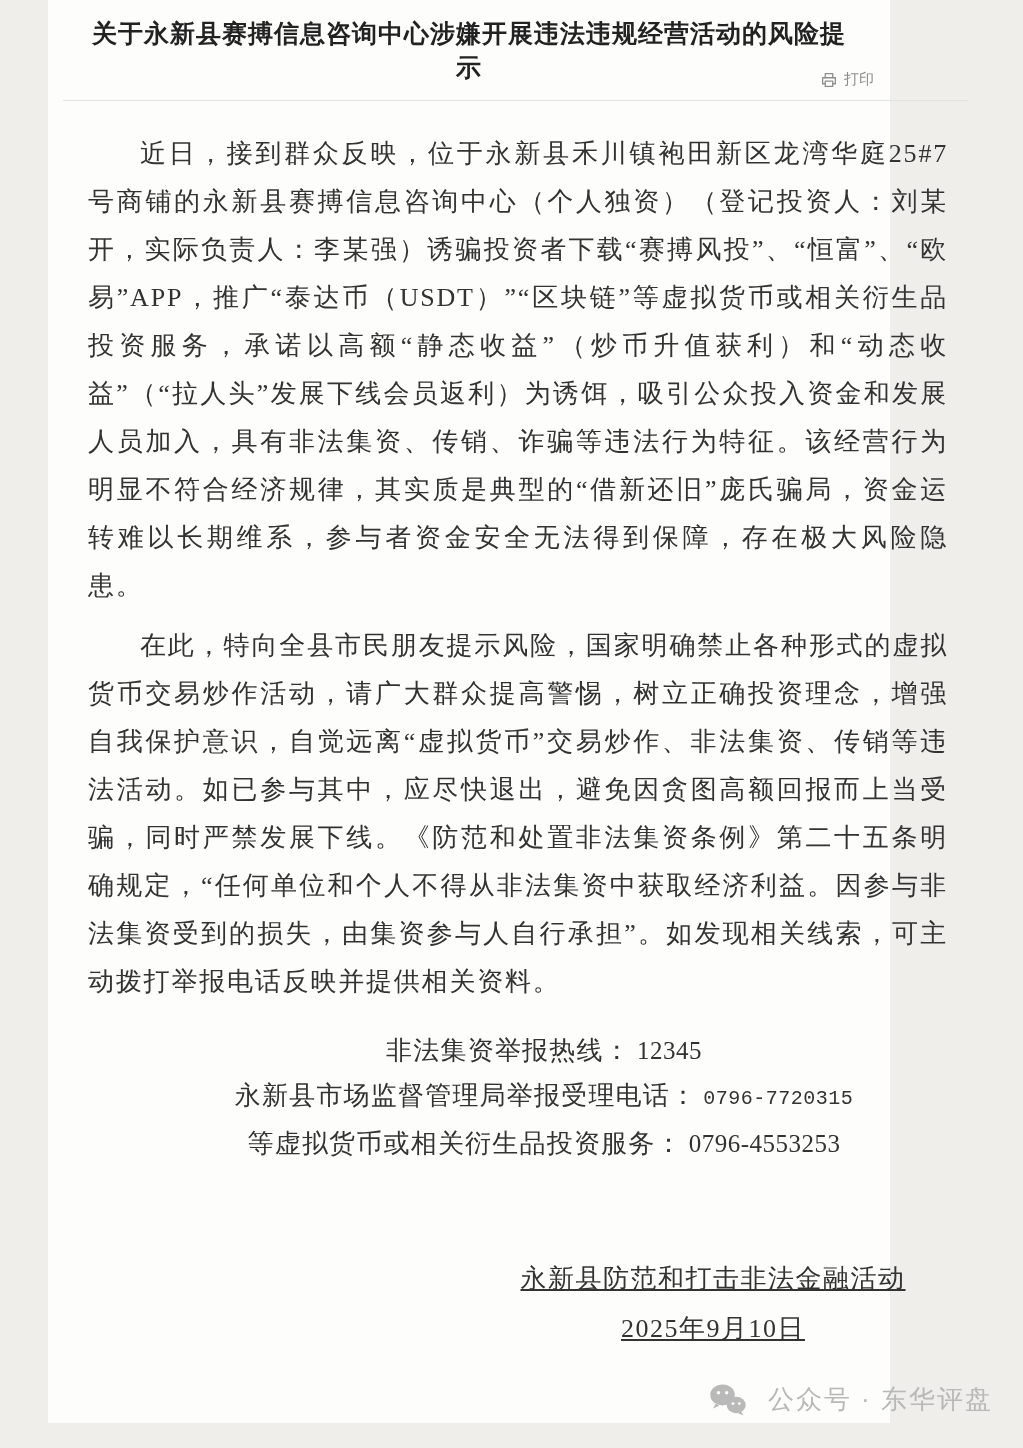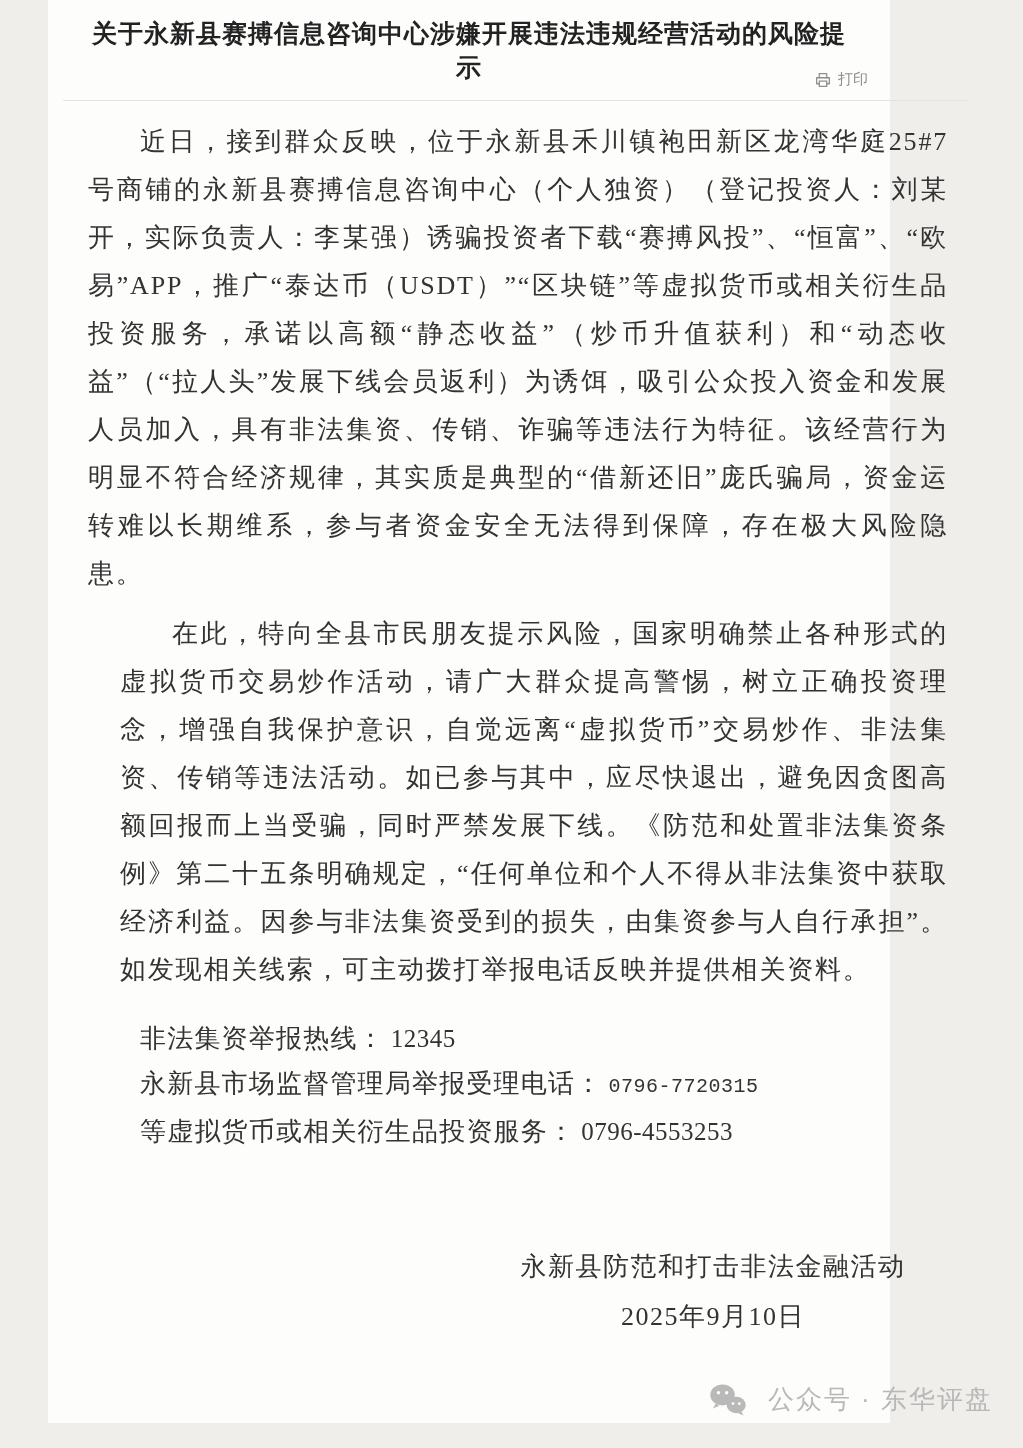--- a/index.html
+++ b/index.html
@@ -18,76 +18,77 @@
   .title{
     margin:0;padding:16px 40px 0;
     text-align:center;
     font-family:"Liberation Sans","DejaVu Sans",sans-serif;
     font-weight:bold;
     font-size:25px;line-height:34px;
     color:#222222;
     letter-spacing:1px;
   }
   .print-btn{
-    position:absolute;top:70px;right:22px;
+    position:absolute;top:70px;right:16px;
     display:flex;align-items:center;gap:6px;
     color:#8e8e8e;
     font-family:"Liberation Sans","DejaVu Sans",sans-serif;
     font-size:15px;
     cursor:pointer;
     user-select:none;
   }
   .print-btn svg{display:block;}
   .divider{
     position:absolute;top:100px;left:15px;
     width:905px;height:0;
     border-top:1px solid #e3e3e2;
   }
   .article{
-    position:absolute;top:88px;left:40px;
+    position:absolute;top:100px;left:40px;
     width:860px;
     color:#333333;
   }
   .para{
     margin:0;
     font-size:26px;
     line-height:48px;
     letter-spacing:1.8px;
     text-align:justify;
     text-indent:2em;
   }
   .para.first{margin-top:30px;}
-  .para.second{margin-top:12px;margin-left:32px;}
+  .para.second{margin-top:12px;}
   .hotlines{margin-top:22px;}
   .hotline{
     margin:0;
     font-size:26px;
     line-height:45px;
     letter-spacing:1.2px;
     text-indent:2em;
     white-space:nowrap;
+    text-align:center;
   }
   .hotline .num{
     font-size:25px;
     letter-spacing:0.5px;
     padding-left:6px;
   }
   .hotline .num.small{
     font-family:Liberation Mono, monospace;
     font-size:20px;
   }
   .signature{
     margin:88px 0 0 auto;
     width:470px;
     text-align:center;
     font-size:26px;
     letter-spacing:1.5px;
     color:#333333;
   }
-  .signature p{margin:0;line-height:50px;}
+  .signature p{margin:0;line-height:50px;text-decoration:underline;}
   .watermark{
     position:absolute;top:1382px;right:30px;
     display:flex;align-items:center;gap:20px;
     color:#b8b8b8;
     font-family:"Liberation Sans","DejaVu Sans",sans-serif;
     font-size:26px;
     letter-spacing:2px;
     white-space:nowrap;
   }
   .watermark svg{display:block;}

